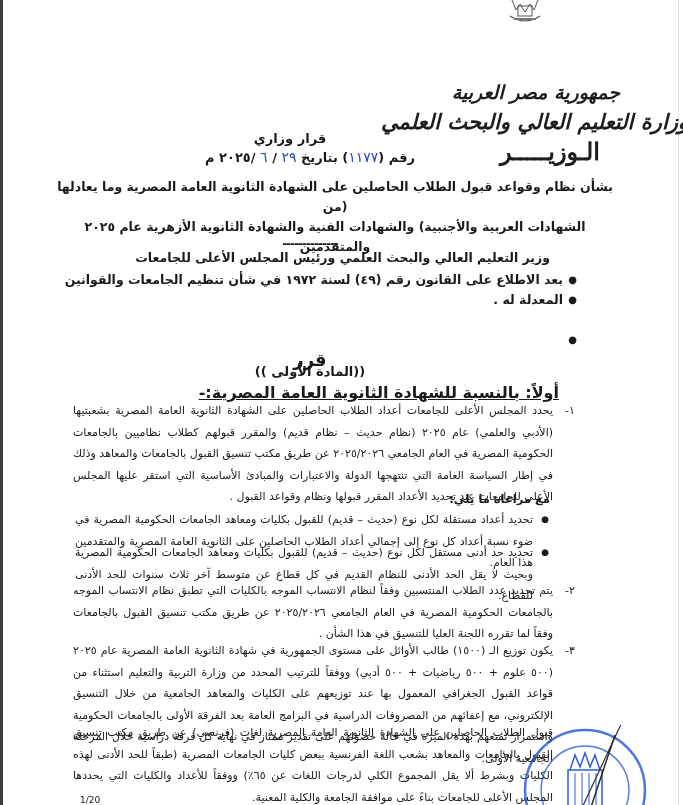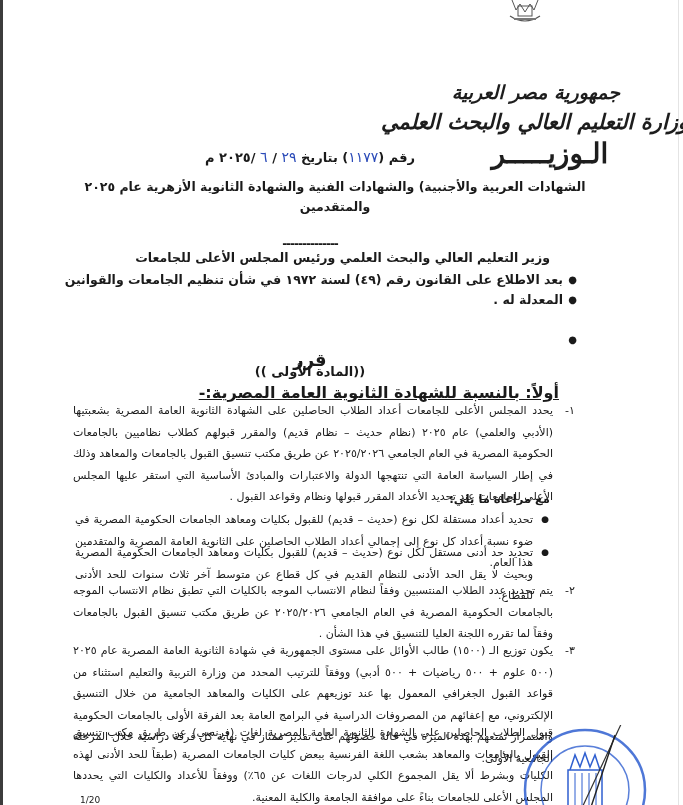--- a/index.html
+++ b/index.html
@@ -11,21 +11,21 @@
   }
   .left-edge { position: absolute; left: 0; top: 0; width: 3px; height: 805px; background: #3c3c3c; }
   .right-edge { position: absolute; right: 4px; top: 0; width: 1px; height: 805px; background: #e4e4e4; }
   .page { position: absolute; left: 0; top: 0; width: 683px; height: 805px; direction: rtl; }
 
   
   .emblem { position: absolute; left: 500px; top: 0; width: 50px; height: 24px; }
   .hdr { position: absolute; text-align: center; font-family: "DejaVu Serif", "Liberation Serif", serif; font-weight: bold; color: #1d1d1d; white-space: nowrap; margin-top: 45px; }
   .hdr-country { left: 470px; top: 36px; width: 150px; font-size: 19px; font-style: italic; }
   .hdr-ministry { left: 440px; top: 64px; width: 248px; font-size: 21px; font-style: italic; }
-  .hdr-minister { left: 480px; top: 92px; width: 140px; font-size: 28px; letter-spacing: 3px; }
+  .hdr-minister { left: 480px; top: 92px; width: 140px; font-size: 24px; letter-spacing: 3px; }
 
   .center { position: absolute; text-align: center; white-space: nowrap; }
   .decree-title { left: 210px; top: 131px; width: 160px; font-size: 13px; font-weight: bold; }
   .decree-number { left: 200px; top: 149px; width: 220px; font-size: 13px; font-weight: bold; }
   .decree-number .hw { color: #2a4ab8; font-weight: normal; font-size: 14px; }
 
   .subject { position: absolute; left: 50px; top: 177px; width: 570px; font-size: 12.5px; font-weight: bold; line-height: 20px; text-align: center; }
   .dashes { left: 250px; top: 237px; width: 120px; font-size: 12px; font-weight: bold; letter-spacing: -1px; }
 
   .minister-line { position: absolute; right: 133px; top: 250px; font-size: 12.5px; font-weight: bold; white-space: nowrap; }
@@ -60,25 +60,27 @@
     <path d="M12 0 L16 10 L20 4 L25 12 L30 4 L34 10 L38 0" fill="none" stroke="#555" stroke-width="1"></path>
     <rect x="18" y="6" width="14" height="10" fill="none" stroke="#555" stroke-width="1"></rect>
     <path d="M10 16 Q25 26 40 16" fill="none" stroke="#555" stroke-width="1.2"></path>
     <path d="M14 19 L36 19" stroke="#777" stroke-width="2"></path>
   </svg>
 
   <div class="hdr hdr-country">جمهورية مصر العربية</div>
   <div class="hdr hdr-ministry">وزارة التعليم العالي والبحث العلمي</div>
   <div class="hdr hdr-minister">الـوزيـــــر</div>
 
+  <div class="center decree-title">قرار وزاري</div>
   <div class="center decree-number">
     <span>رقم (</span><span class="hw">١١٧٧</span><span>) بتاريخ </span><span class="hw">٢٩</span><span> / </span><span class="hw">٦</span><span> /٢٠٢٥ م</span>
   </div>
 
   <div class="subject">
+    <div>بشأن نظام وقواعد قبول الطلاب الحاصلين على الشهادة الثانوية العامة المصرية وما يعادلها (من</div>
     <div>الشهادات العربية والأجنبية) والشهادات الفنية والشهادة الثانوية الأزهرية عام ٢٠٢٥ والمتقدمين</div>
   </div>
   <div class="center dashes">--------------</div>
 
   <div class="minister-line">وزير التعليم العالي والبحث العلمي ورئيس المجلس الأعلى للجامعات</div>
 
   <div class="recital" style="top:270px;">
     <span class="bullet">●</span>
     <span>بعد الاطلاع على القانون رقم (٤٩) لسنة ١٩٧٢ في شأن تنظيم الجامعات والقوانين المعدلة له .</span>
   </div>

